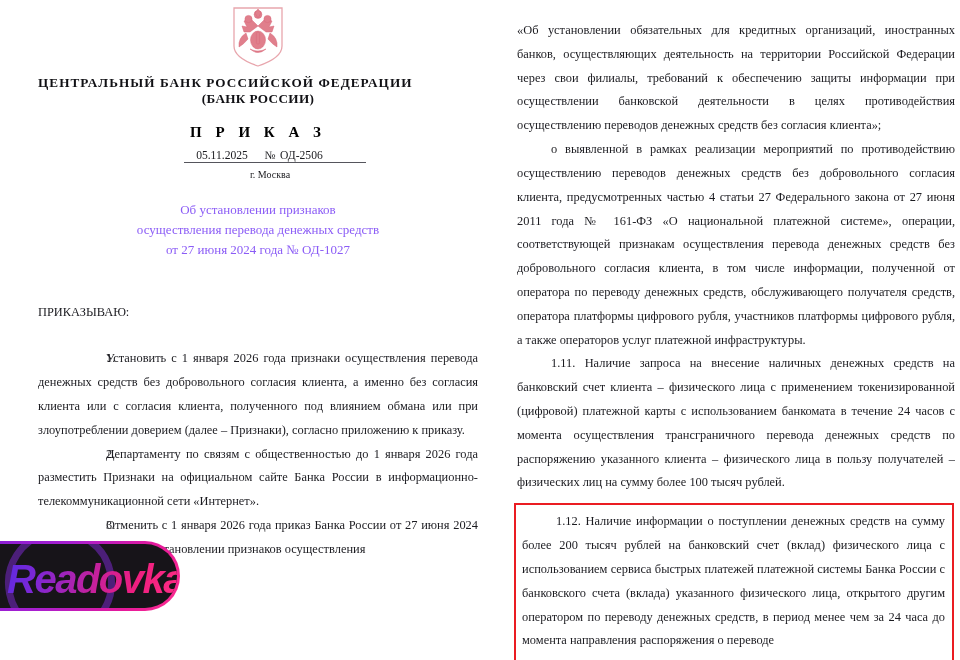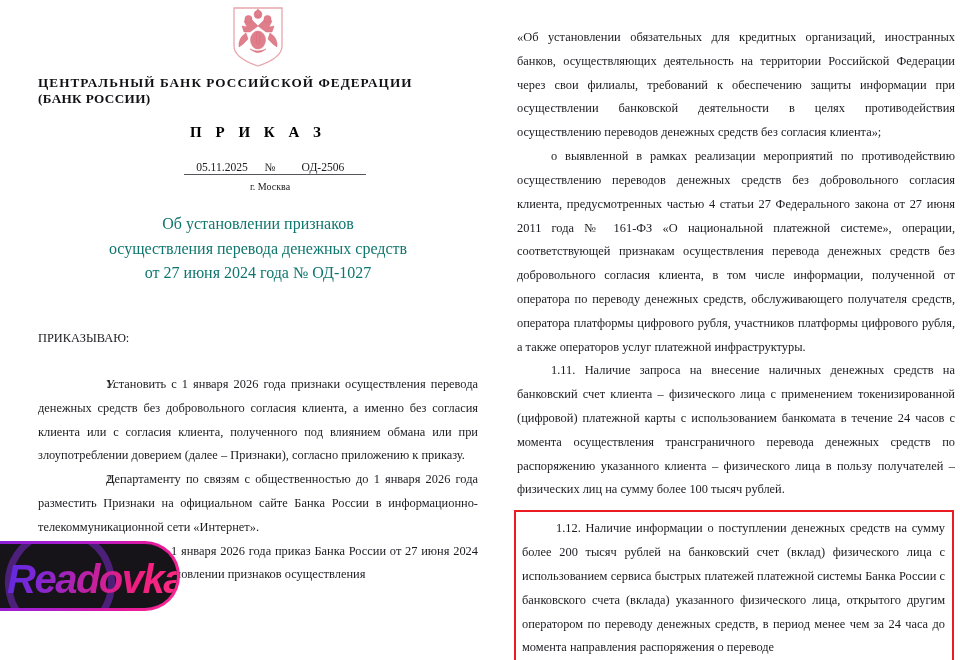--- a/index.html
+++ b/index.html
@@ -26,21 +26,21 @@
     background: #ffffff;
     box-sizing: border-box;
     overflow: hidden;
   }
   .page-left {
     width: 500px;
     padding: 0 22px 0 38px;
   }
   .page-right {
     width: 460px;
-    padding: 16px 5px 0 17px;
+    padding: 9px 5px 0 17px;
   }
 
   
   .emblem-wrap {
     width: 100%;
     display: flex;
     justify-content: center;
     padding-top: 6px;
   }
   .emblem {
@@ -52,68 +52,68 @@
   
   .org-title {
     font-weight: bold;
     font-size: 13.2px;
     letter-spacing: 1.05px;
     line-height: 1.22;
     margin-top: 7px;
     color: #111115;
   }
   .org-title-2 {
-    text-align: left;
+    text-align: center;
     font-weight: bold;
     font-size: 13.2px;
     letter-spacing: 0.35px;
     line-height: 1.22;
     color: #111115;
   }
   .doc-kind {
     text-align: center;
     font-weight: bold;
     font-size: 15px;
     letter-spacing: 5px;
     margin-top: 17px;
     color: #000000;
   }
 
   
   .datenum {
-    margin-top: 20px;
+    margin-top: 8px;
     padding-left: 146px;
     display: flex;
     align-items: flex-end;
     font-size: 11.6px;
     color: #1b1b1f;
   }
   .rule {
     border-bottom: 0.8px solid #55555c;
     height: 13px;
     display: inline-block;
   }
   .rule-date { width: 76px; text-align: center; }
   .rule-nosym { width: 20px; text-align: center; }
-  .rule-num { width: 86px; text-align: center; }
+  .rule-num { width: 86px; }
   .city {
     text-align: center;
     font-size: 10px;
     margin-top: 6px;
     padding-left: 24px;
     color: #1b1b1f;
   }
 
   
   .subject {
     text-align: center;
-    font-size: 16px;
+    font-size: 13px;
     line-height: 1.52;
     margin-top: 20px;
-    color: #0f766e;
+    color: #8b5cf6;
   }
 
   
   .para {
     font-size: 12.4px;
     line-height: 1.92;
     text-align: justify;
     text-align-last: left;
     color: #1b1b20;
     margin: 0;

